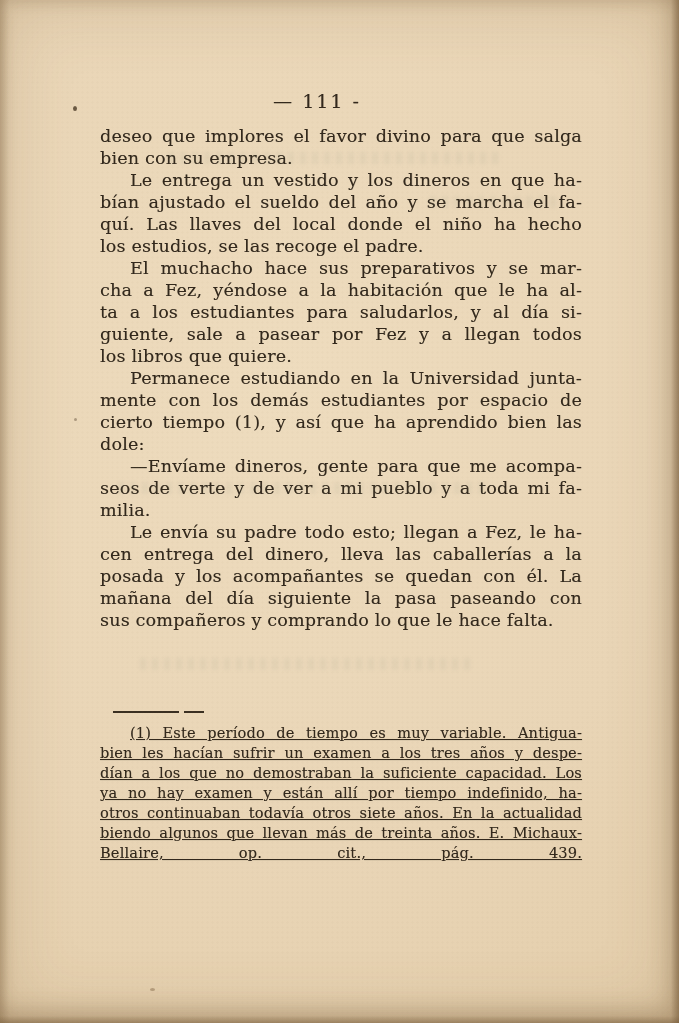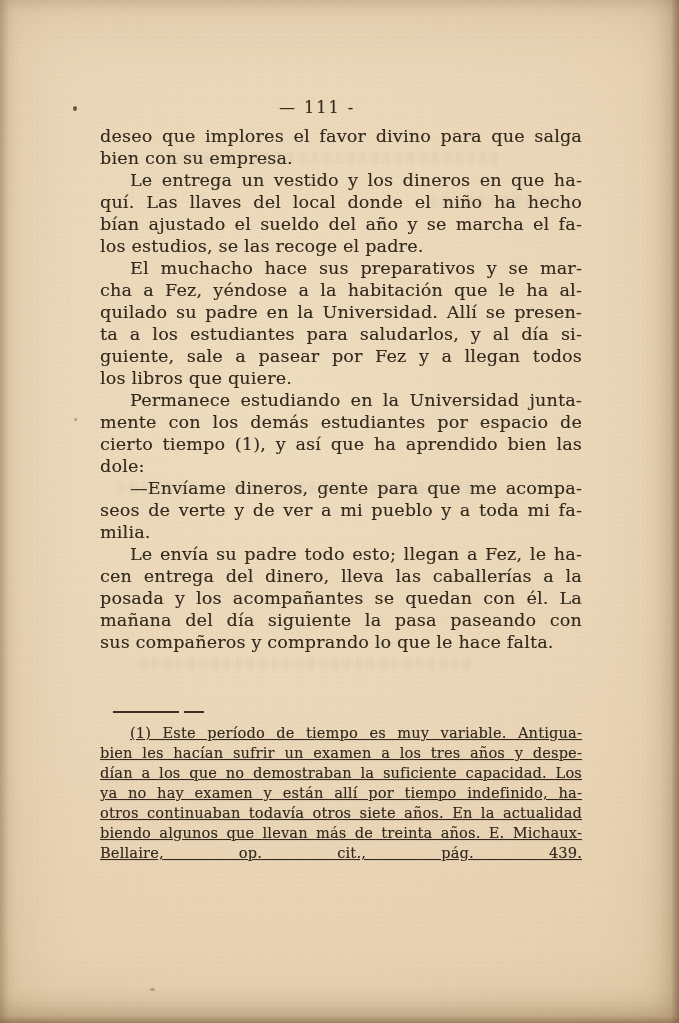--- a/index.html
+++ b/index.html
@@ -20,22 +20,22 @@
     background-size:5px 5px;
   }
   .edge-right{position:absolute;right:0;top:0;bottom:0;width:8px;
     background:linear-gradient(90deg, rgba(112,85,52,0) 0%, rgba(112,85,52,.5) 100%);}
   .edge-bottom{position:absolute;left:0;right:0;bottom:0;height:7px;
     background:linear-gradient(180deg, rgba(112,85,52,0) 0%, rgba(112,85,52,.4) 100%);}
   .edge-left{position:absolute;left:0;top:0;bottom:0;width:9px;
     background:linear-gradient(270deg, rgba(112,85,52,0) 0%, rgba(112,85,52,.22) 100%);}
 
   .header{
-    position:absolute;top:98px;left:100px;width:482px;height:22px;
-    text-align:center;font-size:16px;letter-spacing:2px;
+    position:absolute;top:90px;left:100px;width:482px;height:22px;
+    text-align:center;font-size:19px;letter-spacing:2px;
     transform:translateX(-24px);
     text-shadow:.3px .3px 0 rgba(47,42,35,.4);
   }
   .bodytext{position:absolute;top:125px;left:100px;width:482px;}
   .bodytext .line{
     height:22px;line-height:22px;font-size:17.5px;letter-spacing:.2px;
     text-align:justify;text-align-last:justify;text-justify:inter-word;
     text-shadow:.3px .3px 0 rgba(47,42,35,.35);
     white-space:normal;
   }
@@ -71,27 +71,26 @@
 
 <div class="page">
 
   <div class="header">— 111 -</div>
 
   <div class="bodytext">
     <div class="line">deseo que implores el favor divino para que salga</div>
     <div class="line end">bien con su empresa.</div>
 
     <div class="line ind">Le entrega un vestido y los dineros en que ha-</div>
+    <div class="line">bían ajustado el sueldo del año y se marcha el fa-</div>
     <div class="line">quí. Las llaves del local donde el niño ha hecho</div>
-    <div class="line">bían ajustado el sueldo del año y se marcha el fa-</div>
     <div class="line end">los estudios, se las recoge el padre.</div>
 
     <div class="line ind">El muchacho hace sus preparativos y se mar-</div>
     <div class="line">cha a Fez, yéndose a la habitación que le ha al-</div>
-    <div class="line">quilado su padre en la Universidad. Allí se presen-</div>
     <div class="line">ta a los estudiantes para saludarlos, y al día si-</div>
     <div class="line">guiente, sale a pasear por Fez y a llegan todos</div>
     <div class="line end">los libros que quiere.</div>
 
     <div class="line ind">Permanece estudiando en la Universidad junta-</div>
     <div class="line">mente con los demás estudiantes por espacio de</div>
     <div class="line">cierto tiempo (1), y así que ha aprendido bien las</div>
     <div class="line end">dole:</div>
 
     <div class="line ind">—Envíame dineros, gente para que me acompa-</div>

